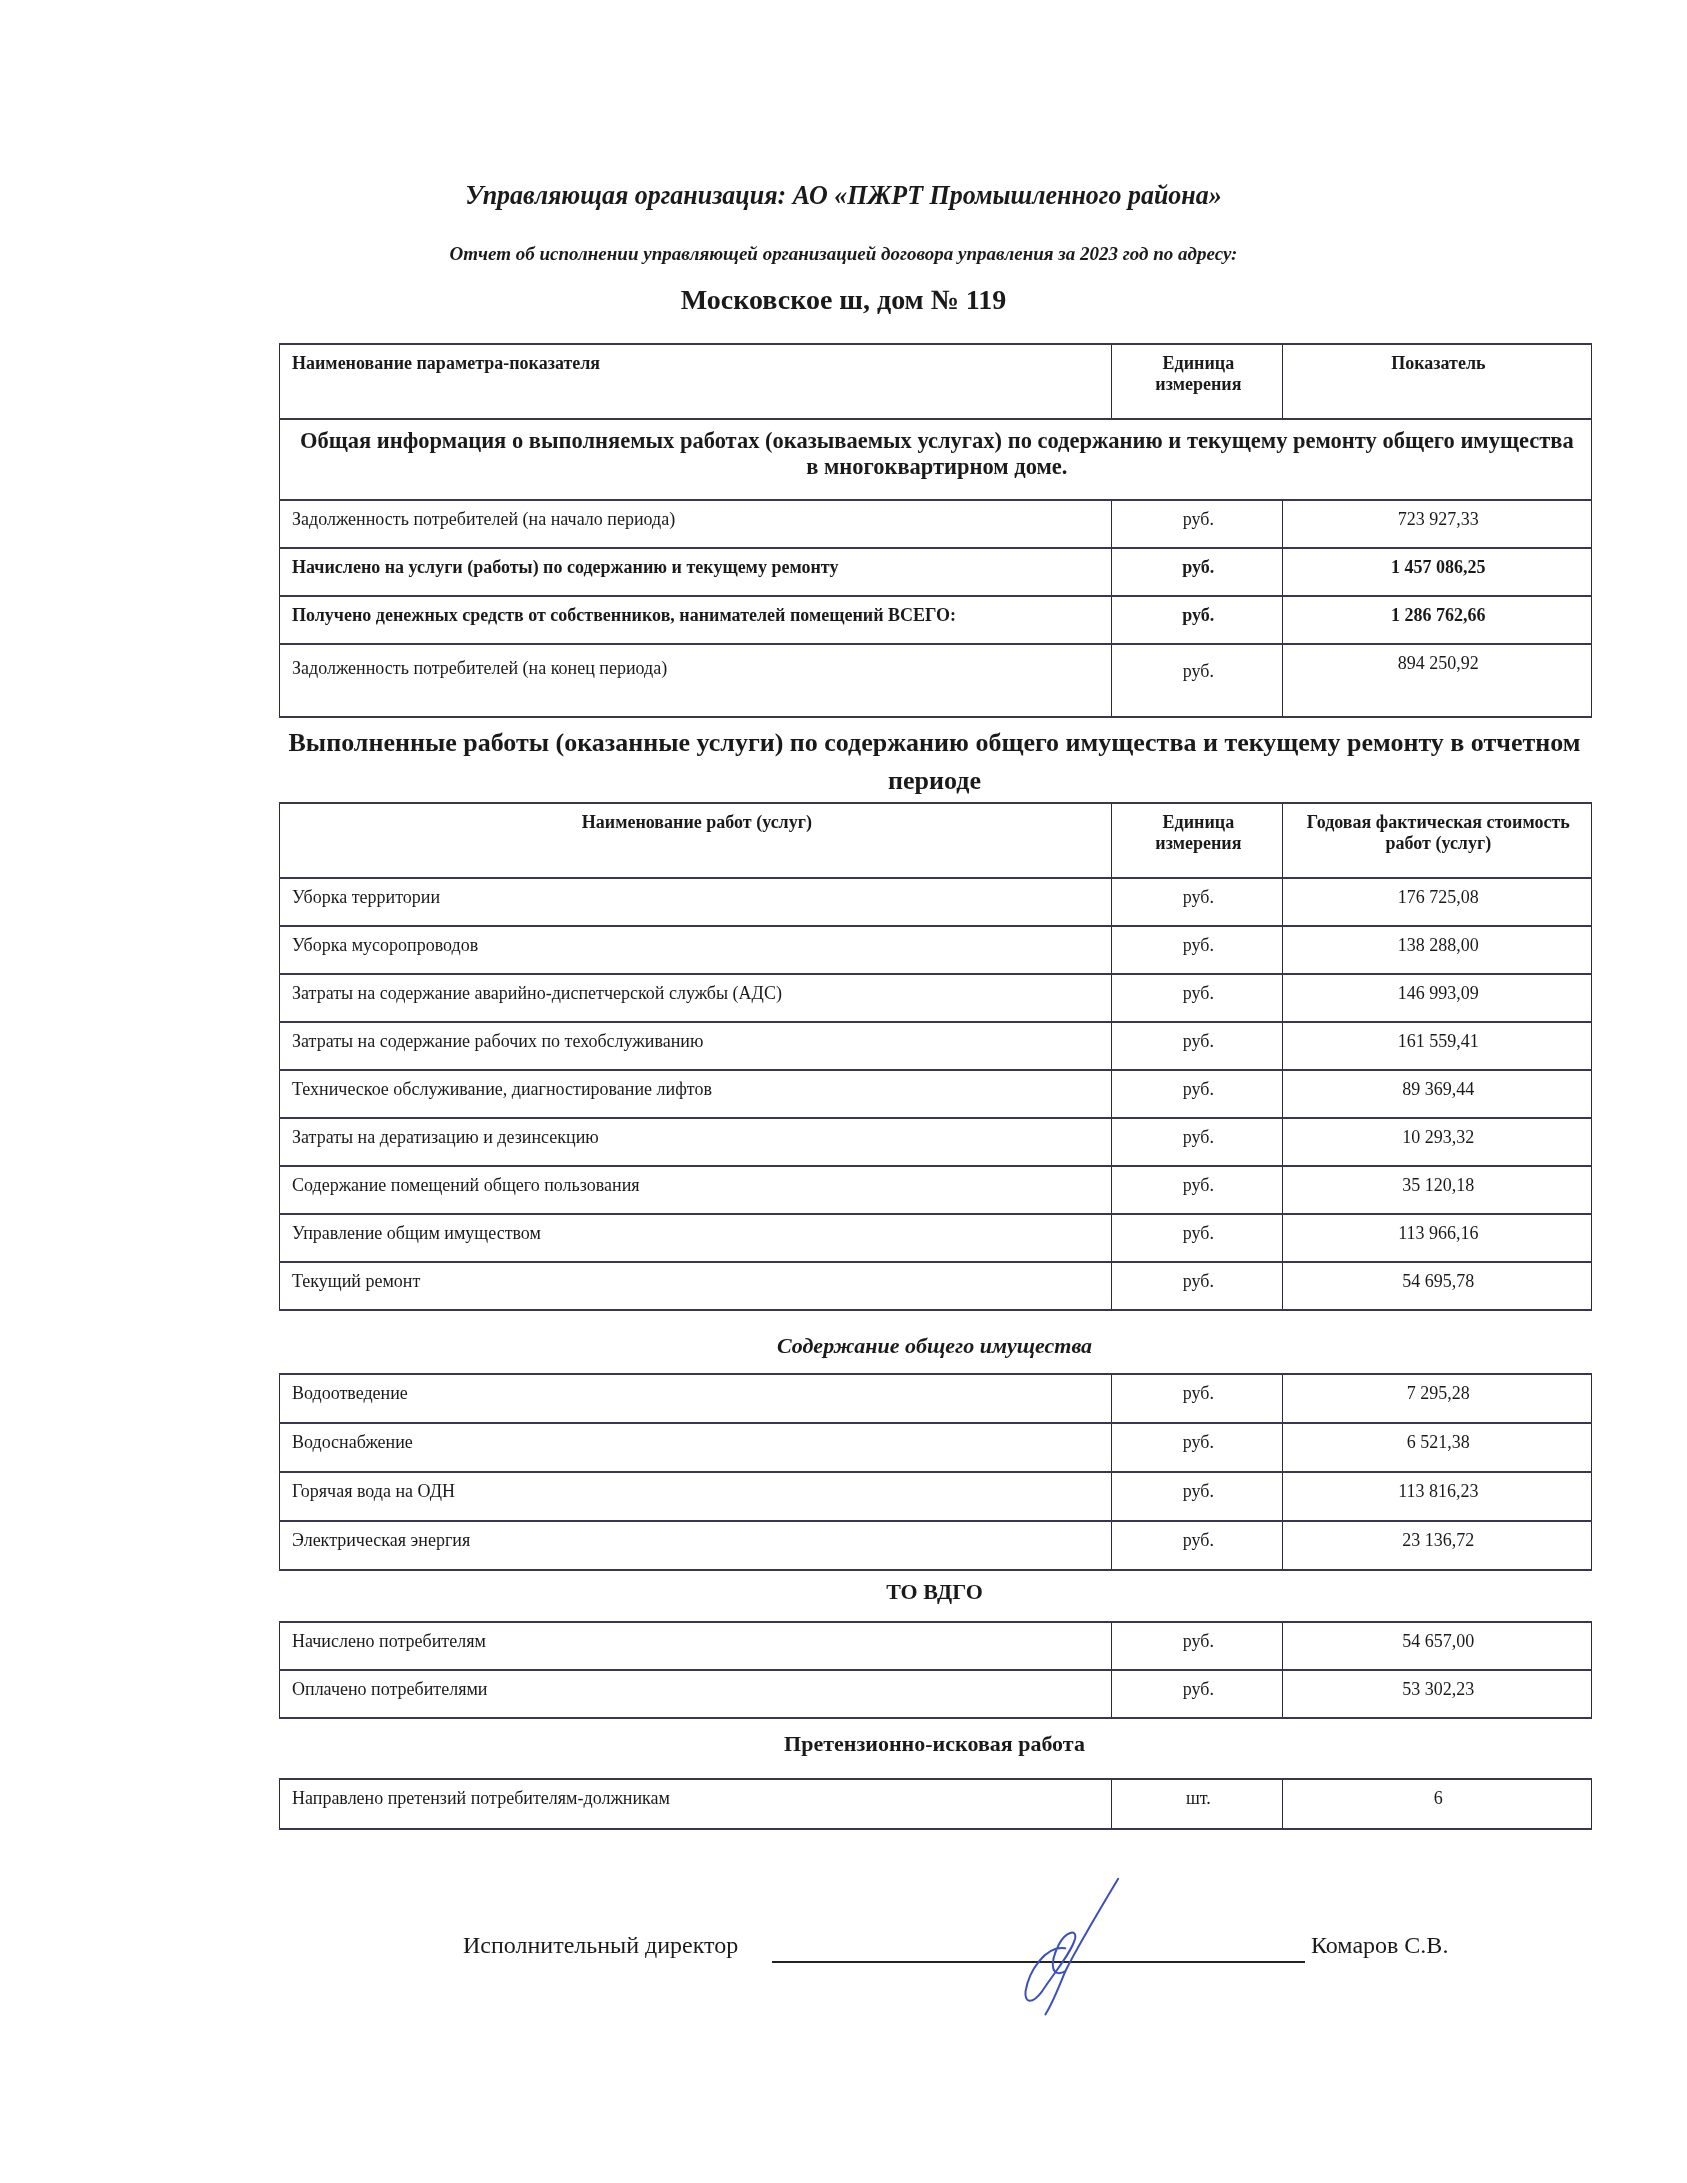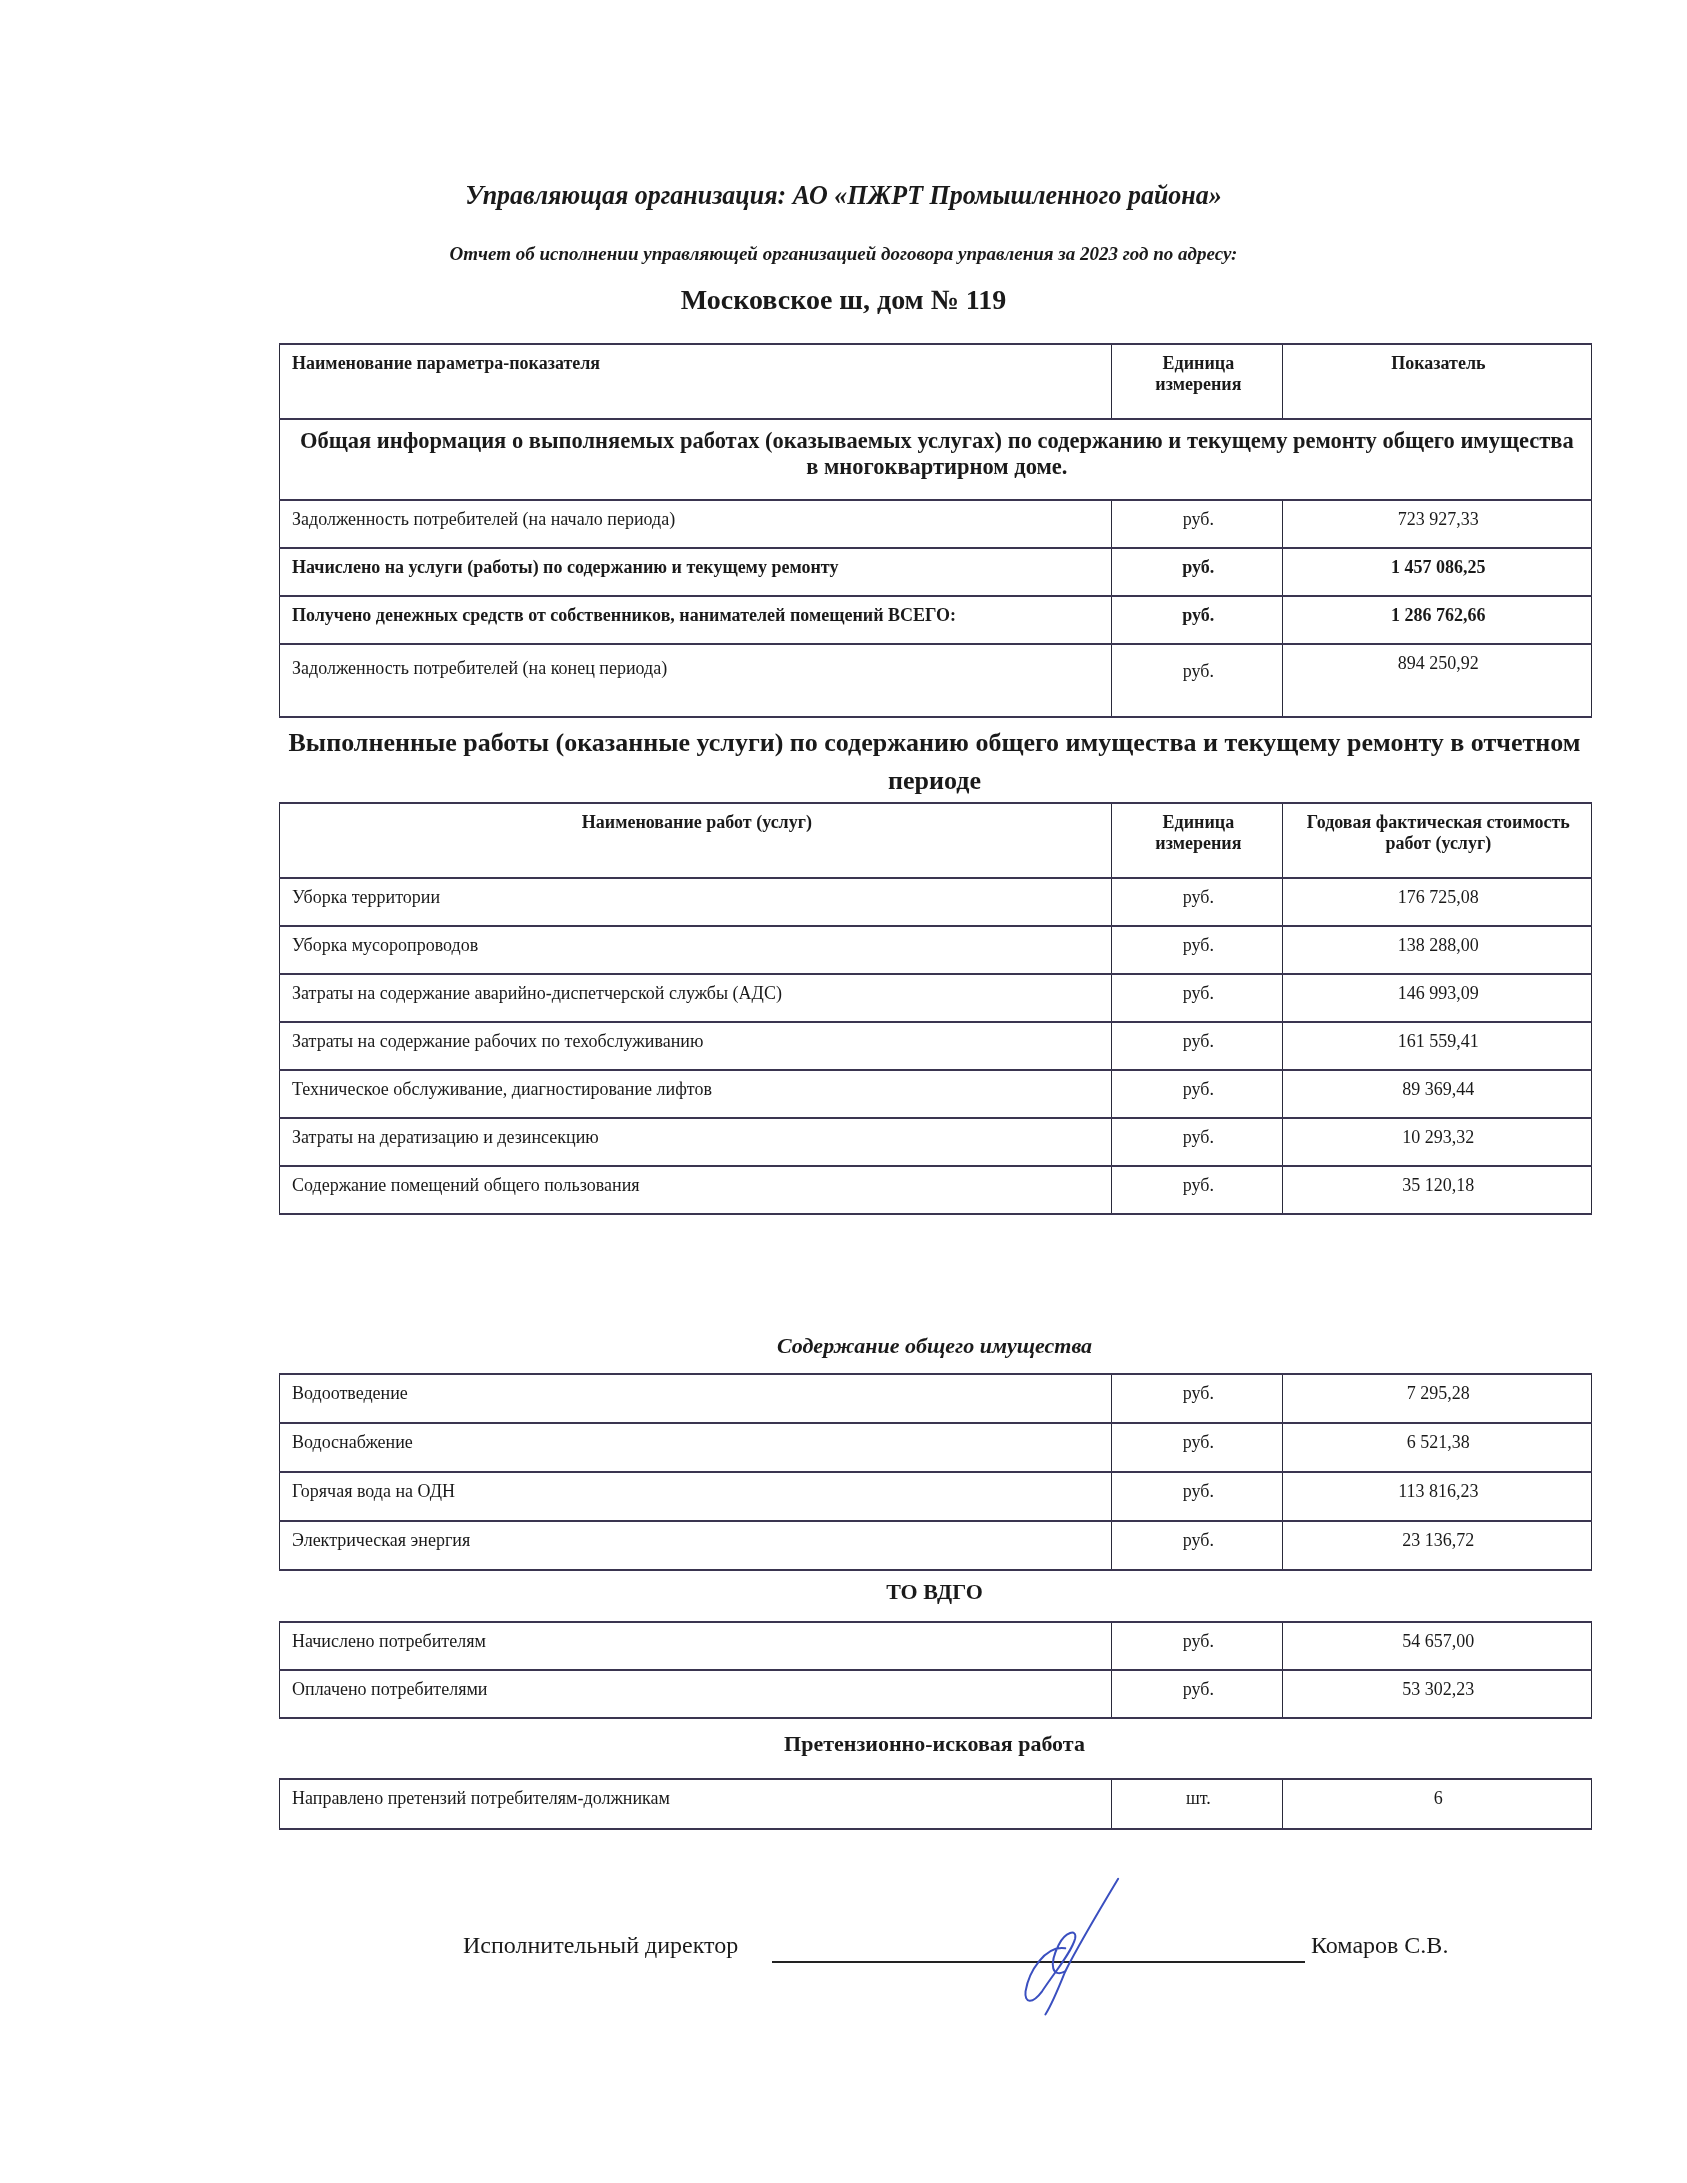--- a/index.html
+++ b/index.html
@@ -145,20 +145,30 @@
   <tr style="height:48px;">
     <td>Затраты на дератизацию и дезинсекцию</td>
     <td class="unit">руб.</td>
     <td class="val">10 293,32</td>
   </tr>
   <tr style="height:48px;">
     <td>Содержание помещений общего пользования</td>
     <td class="unit">руб.</td>
     <td class="val">35 120,18</td>
   </tr>
+  <tr style="height:48px;">
+    <td>Управление общим имуществом</td>
+    <td class="unit">руб.</td>
+    <td class="val">113 966,16</td>
+  </tr>
+  <tr style="height:48px;">
+    <td>Текущий ремонт</td>
+    <td class="unit">руб.</td>
+    <td class="val">54 695,78</td>
+  </tr>
 </tbody>
   </table>
 
 <div class="abs section-title" style="top:1330px;font-style:italic;">Содержание общего имущества</div>
 <table class="doc" style="top:1373px;">
   <colgroup>
       <col class="c1">
       <col class="c2">
       <col class="c3">
     </colgroup>

